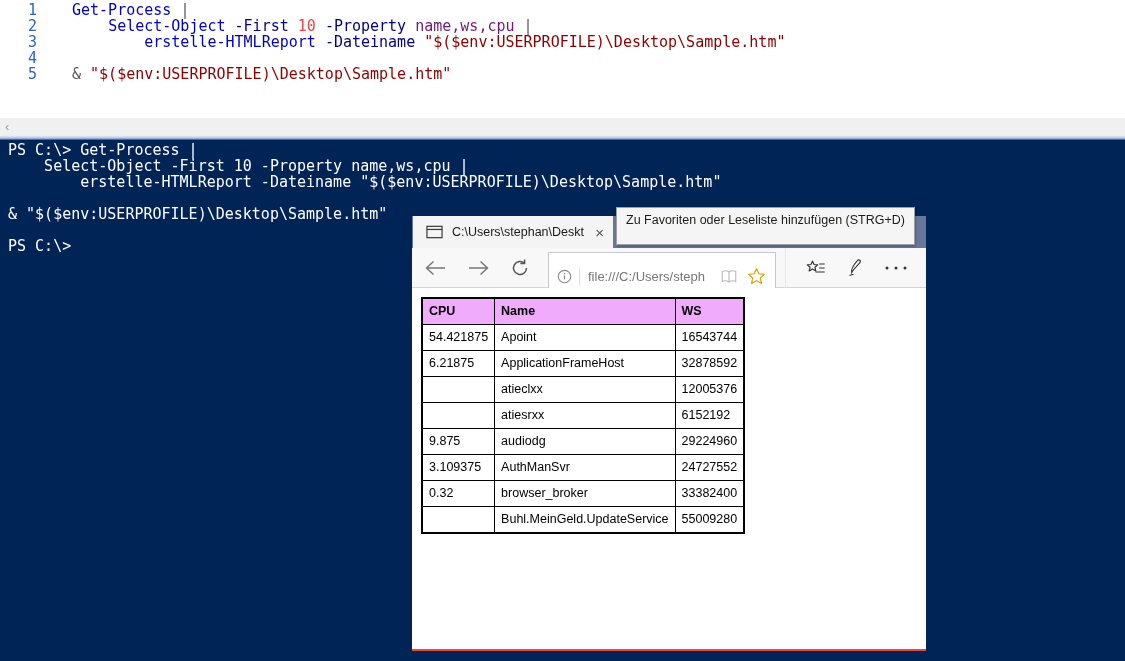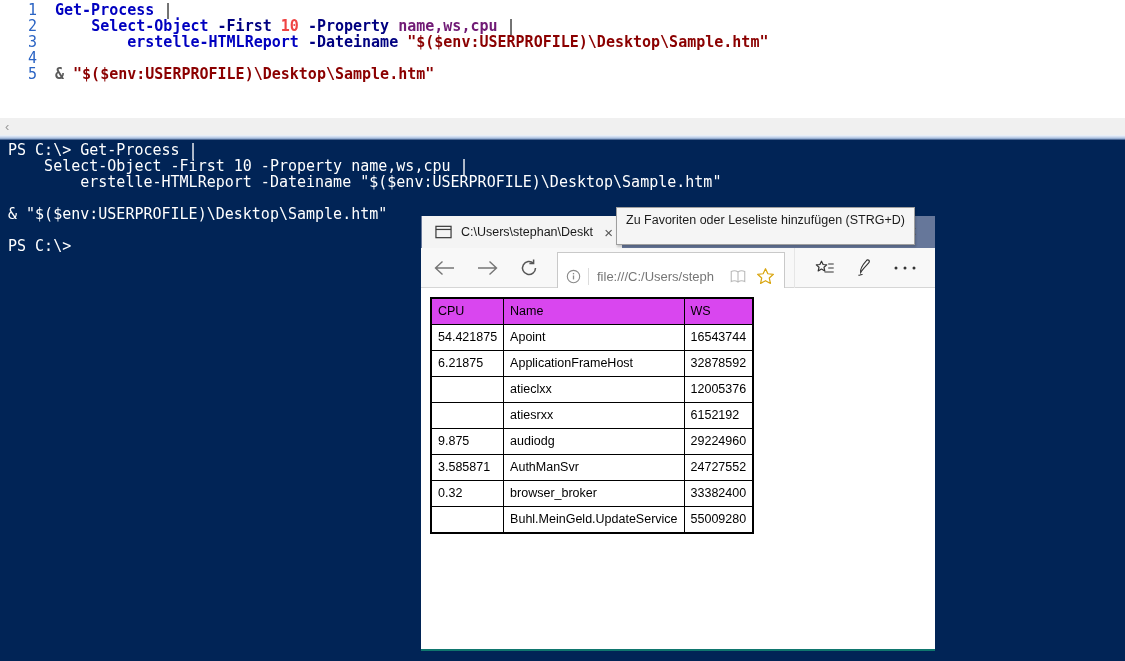--- a/index.html
+++ b/index.html
@@ -5,21 +5,21 @@
   html,body { margin:0; padding:0; background:#fff; }
   .screen { position:relative; width:1125px; height:661px; overflow:hidden;
             font-family:"Liberation Sans",sans-serif; background:#fff; }
 
   
   .script-pane { position:absolute; left:0; top:0; width:100%; height:118px; background:#fff;
                  font-family:"DejaVu Sans Mono",monospace; font-size:15px; line-height:16px;
                  padding-top:2px; box-sizing:border-box; overflow:hidden; }
   .sline { display:flex; height:16px; white-space:pre; }
   .ln   { flex:none; width:37px; text-align:right; color:#2B64C4; }
-  .code { margin-left:18px; color:#000; white-space:pre;font-weight:bold; }
+  .code { margin-left:35px; color:#000; white-space:pre; }
   .tk-cmd   { color:#0000C0; }
   .tk-param { color:#000080; }
   .tk-num   { color:#ef4444; }
   .tk-arg   { color:#701a75; }
   .tk-str   { color:#8B0000; }
   .tk-op    { color:#5A5A5A; }
 
   
   .hscroll { position:absolute; left:0; top:118px; width:100%; height:17px; background:#F0F0F0; }
   .hscroll .arr { position:absolute; left:5px; top:0; line-height:17px; font-size:13px; color:#9A9A9A; }
@@ -28,22 +28,22 @@
   .splitter { position:absolute; left:0; top:135px; width:100%; height:5px;
               background:linear-gradient(to bottom,#F2F6FB 0%,#C6D5EC 45%,#8FA9CE 75%,#24406F 100%); }
 
   
   .console { position:absolute; left:0; top:140px; width:100%; height:521px; background:#012456;
              color:#FFFFFF; font-family:"DejaVu Sans Mono",monospace; font-size:15px; line-height:16px;
              padding:2px 0 0 8px; box-sizing:border-box; }
   .cline { white-space:pre; height:16px; }
 
   
-  .edge { position:absolute; left:421px; top:216px; width:514px; height:435px; background:#fff;
-          border-bottom:2px solid #0f766e; box-sizing:border-box; }
+  .edge { position:absolute; left:412px; top:216px; width:514px; height:435px; background:#fff;
+          border-bottom:2px solid #ef4444; box-sizing:border-box; }
 
   .tabbar { position:absolute; left:0; top:0; right:0; height:32px; background:#66779A; }
   .tab { position:absolute; left:1px; top:0; width:200px; height:32px; background:#F4F4F4;
          display:flex; align-items:center; }
   .tab-icon  { margin-left:13px; display:flex; }
   .tab-title { margin-left:9px; font-size:12.5px; color:#1A1A1A; white-space:nowrap; overflow:hidden; }
   .tab-close { margin-left:auto; margin-right:9px; font-size:15px; color:#555; line-height:15px; }
   .newtab-caret { position:absolute; left:218px; top:6px; width:2px; height:22px; background:#14171C; }
   .win-max   { position:absolute; right:65px; top:12px; width:9px; height:9px; border:1px solid #5D564C; }
   .win-close { position:absolute; right:18px; top:6px; font-size:17px; color:#5D564C; line-height:19px; }
@@ -66,21 +66,21 @@
   .tb-right { position:absolute; right:0; top:0; width:140px; height:40px; border-left:1px solid #E6E6E6;
               display:flex; align-items:center; justify-content:space-evenly; }
   .tb-right .icon-btn { display:flex; }
 
   .page { position:absolute; left:0; top:72px; right:0; bottom:0; background:#fff; overflow:hidden; }
 
   table.report { border-collapse:collapse; margin:9px 0 0 9px; font-family:"Liberation Sans",sans-serif;
                  font-size:12.5px; color:#000; border:2px solid #000; }
   table.report th, table.report td { border:1px solid #000; padding:5px 6px 6px 6px; text-align:left;
                                      white-space:nowrap; }
-  table.report th { background:#d946ef; font-weight:normal; }
+  table.report th { background:#f0abfc; font-weight:bold; }
   table.report th:nth-child(1), table.report td:nth-child(1) { width:58px; }
   table.report th:nth-child(2), table.report td:nth-child(2) { width:161px; }
   table.report th:nth-child(3), table.report td:nth-child(3) { width:53px; }
 
   
   .tooltip { position:absolute; left:616px; top:207px; height:38px; line-height:24px; padding:0 9px;
              background:#F5F5F5; border:1px solid #9F9F9F; box-sizing:border-box; font-size:12.5px;
              color:#1C1C1C; white-space:nowrap; z-index:10; box-shadow:1px 2px 2px rgba(0,0,0,0.18); }
 </style>
 </head>
@@ -232,21 +232,21 @@
               <td>&nbsp;</td>
               <td>atiesrxx</td>
               <td>6152192</td>
             </tr>
             <tr>
               <td>9.875</td>
               <td>audiodg</td>
               <td>29224960</td>
             </tr>
             <tr>
-              <td>3.585871</td>
+              <td>3.109375</td>
               <td>AuthManSvr</td>
               <td>24727552</td>
             </tr>
             <tr>
               <td>0.32</td>
               <td>browser_broker</td>
               <td>33382400</td>
             </tr>
             <tr>
               <td>&nbsp;</td>

